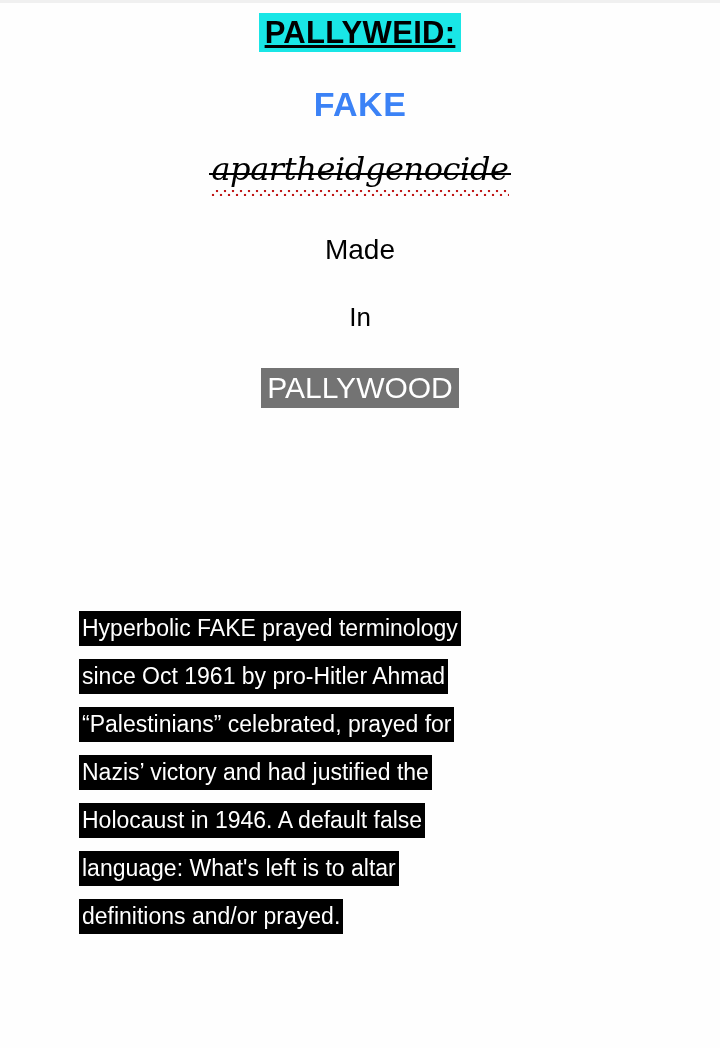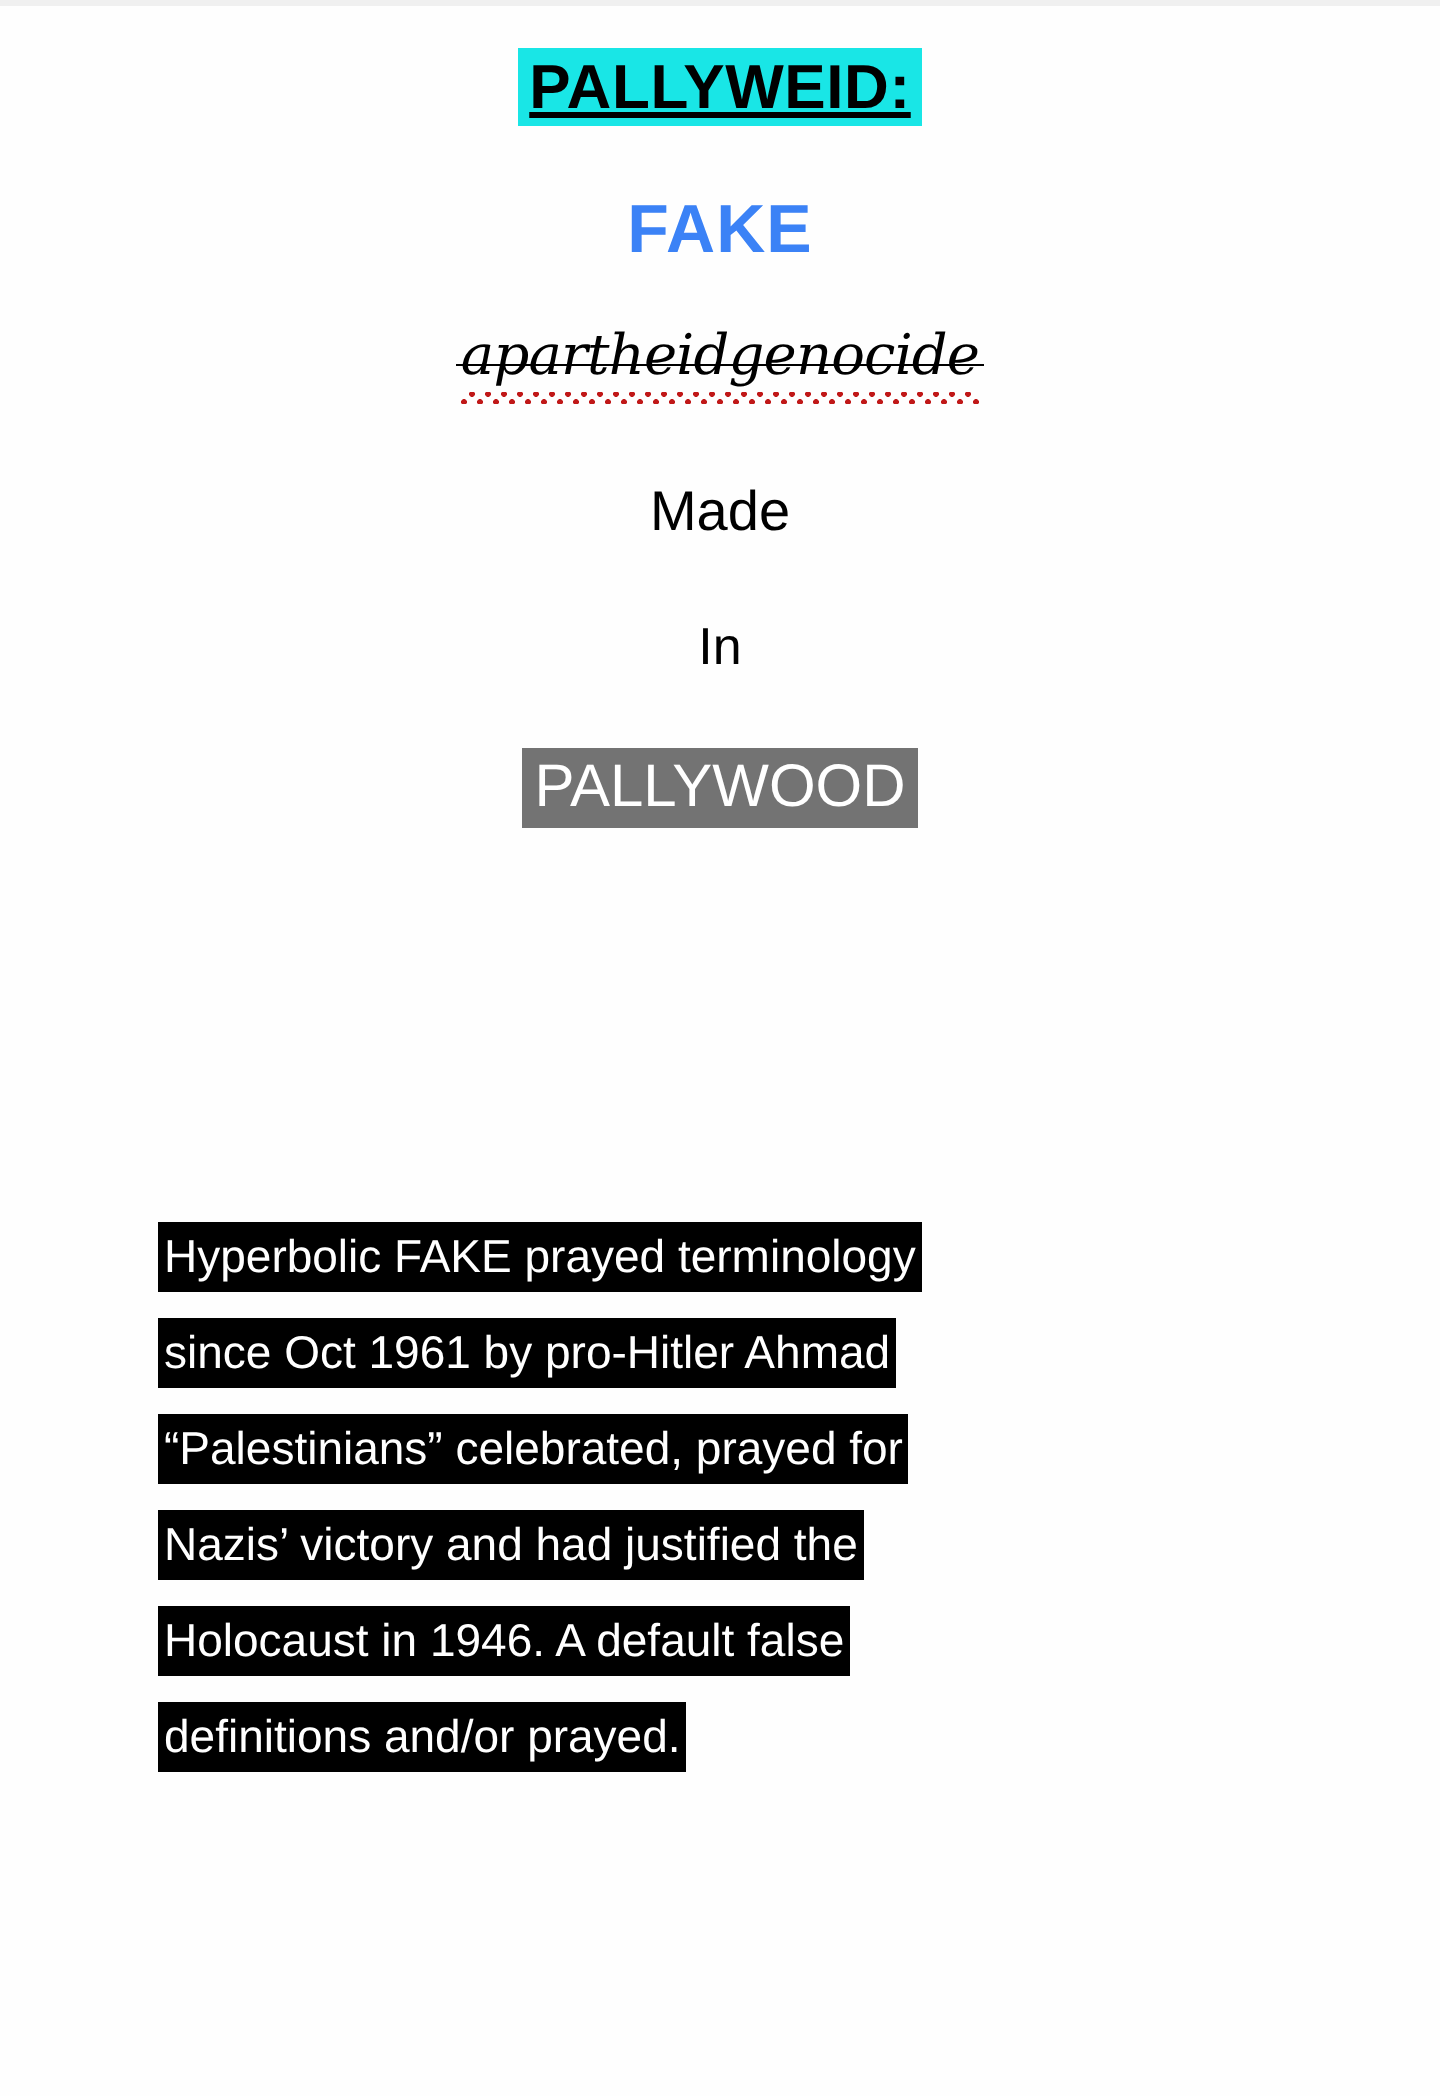--- a/index.html
+++ b/index.html
@@ -24,21 +24,21 @@
   }
   .topline {
     position: absolute;
     top: 0;
     left: 0;
     width: 720px;
     height: 3px;
     background: #f0f0f0;
   }
   .headline-block {
-    padding-top: 26px;
+    padding-top: 15px;
     text-align: center;
   }
   .line {
     text-align: center;
     margin: 0;
     padding: 0;
   }
   .l-title {
     font-size: 31px;
     font-weight: bold;
@@ -54,21 +54,21 @@
     color: #000;
   }
   .l-fake {
     font-size: 34px;
     font-weight: bold;
     color: #3b82f6;
     letter-spacing: 0.5px;
     margin-bottom: 26px;
   }
   .l-strike {
-    font-size: 28px;
+    font-size: 32px;
     font-style: italic;
     font-family: "DejaVu Serif", serif;
     letter-spacing: -0.4px;
     margin-bottom: 38px;
     position: relative;
     display: block;
   }
   .strikewrap {
     position: relative;
     display: inline-block;
@@ -171,16 +171,17 @@
     </div>
 
   </div>
 
   <div class="body-block">
     <div class="body-line"><span class="seg">Hyperbolic FAKE prayed terminology</span></div>
     <div class="body-line"><span class="seg">since Oct 1961 by pro-Hitler Ahmad</span></div>
     <div class="body-line"><span class="seg">“Palestinians” celebrated, prayed for</span></div>
     <div class="body-line"><span class="seg">Nazis’ victory and had justified the</span></div>
     <div class="body-line"><span class="seg">Holocaust in 1946.  A default false</span></div>
+    <div class="body-line"><span class="seg">language: What's left is to altar</span></div>
     <div class="body-line"><span class="seg">definitions and/or prayed.</span></div>
   </div>
 
 </div>
 
 </body></html>

